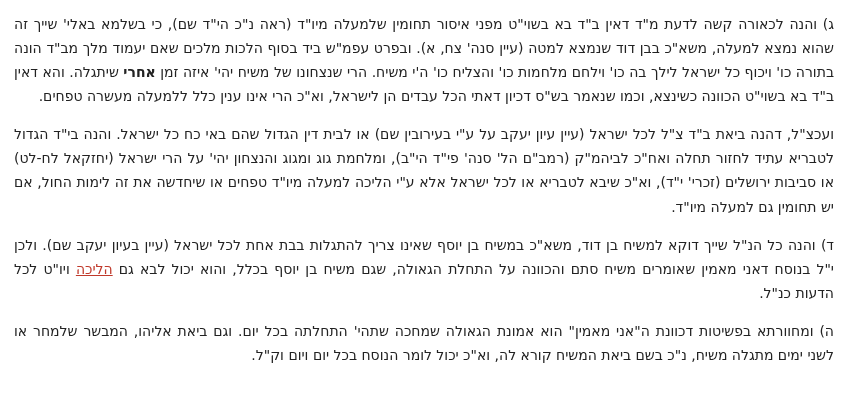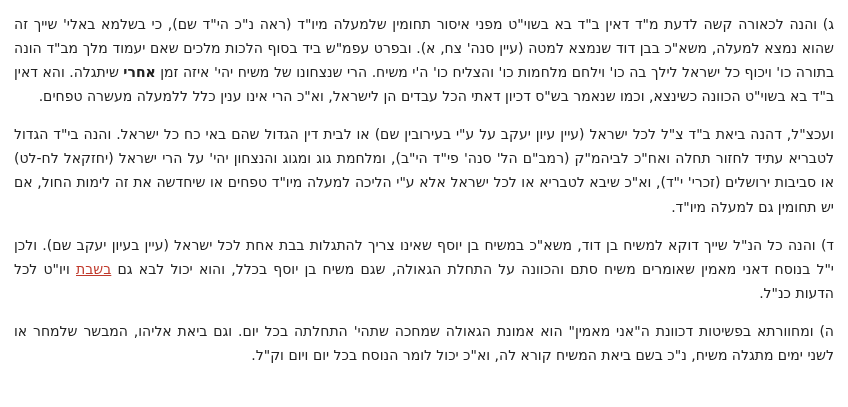--- a/index.html
+++ b/index.html
@@ -51,20 +51,20 @@
 
   <p class="para first">
     <span>ג) והנה לכאורה קשה לדעת מ"ד דאין ב"ד בא בשוי"ט מפני איסור תחומין שלמעלה מיו"ד (ראה נ"כ הי"ד שם), כי בשלמא באלי' שייך זה שהוא נמצא למעלה, משא"כ בבן דוד שנמצא למטה (עיין סנה' צח, א). ובפרט עפמ"ש ביד בסוף הלכות מלכים שאם יעמוד מלך מב"ד הונה בתורה כו' ויכוף כל ישראל לילך בה כו' וילחם מלחמות כו' והצליח כו' ה'י משיח. הרי שנצחונו של משיח יהי' איזה זמן </span><b>אחרי</b><span> שיתגלה. והא דאין ב"ד בא בשוי"ט הכוונה כשינצא, וכמו שנאמר בש"ס דכיון דאתי הכל עבדים הן לישראל, וא"כ הרי אינו ענין כלל ללמעלה מעשרה טפחים.</span>
   </p>
 
   <p class="para">
     <span>ועכצ"ל, דהנה ביאת ב"ד צ"ל לכל ישראל (עיין עיון יעקב על ע"י בעירובין שם) או לבית דין הגדול שהם באי כח כל ישראל. והנה בי"ד הגדול לטבריא עתיד לחזור תחלה ואח"כ לביהמ"ק (רמב"ם הל' סנה' פי"ד הי"ב), ומלחמת גוג ומגוג והנצחון יהי' על הרי ישראל (יחזקאל לח-לט) או סביבות ירושלים (זכרי' י"ד), וא"כ שיבא לטבריא או לכל ישראל אלא ע"י הליכה למעלה מיו"ד טפחים או שיחדשה את זה לימות החול, אם יש תחומין גם למעלה מיו"ד.</span>
   </p>
 
   <p class="para">
-    <span>ד) והנה כל הנ"ל שייך דוקא למשיח בן דוד, משא"כ במשיח בן יוסף שאינו צריך להתגלות בבת אחת לכל ישראל (עיין בעיון יעקב שם). ולכן י"ל בנוסח דאני מאמין שאומרים משיח סתם והכוונה על התחלת הגאולה, שגם משיח בן יוסף בכלל, והוא יכול לבא גם </span><span class="red u">בשבת</span><span> ויו"ט לכל הדעות כנ"ל.</span>
+    <span>ד) והנה כל הנ"ל שייך דוקא למשיח בן דוד, משא"כ במשיח בן יוסף שאינו צריך להתגלות בבת אחת לכל ישראל (עיין בעיון יעקב שם). ולכן י"ל בנוסח דאני מאמין שאומרים משיח סתם והכוונה על התחלת הגאולה, שגם משיח בן יוסף בכלל, והוא יכול לבא גם </span><span class="red u">הליכה</span><span> ויו"ט לכל הדעות כנ"ל.</span>
   </p>
 
   <p class="para">
     <span>ה) ומחוורתא בפשיטות דכוונת ה"אני מאמין" הוא אמונת הגאולה שמחכה שתהי' התחלתה בכל יום. וגם ביאת אליהו, המבשר שלמחר או לשני ימים מתגלה משיח, נ"כ בשם ביאת המשיח קורא לה, וא"כ יכול לומר הנוסח בכל יום ויום וק"ל.</span>
   </p>
 
 </div>
 
 </body></html>

